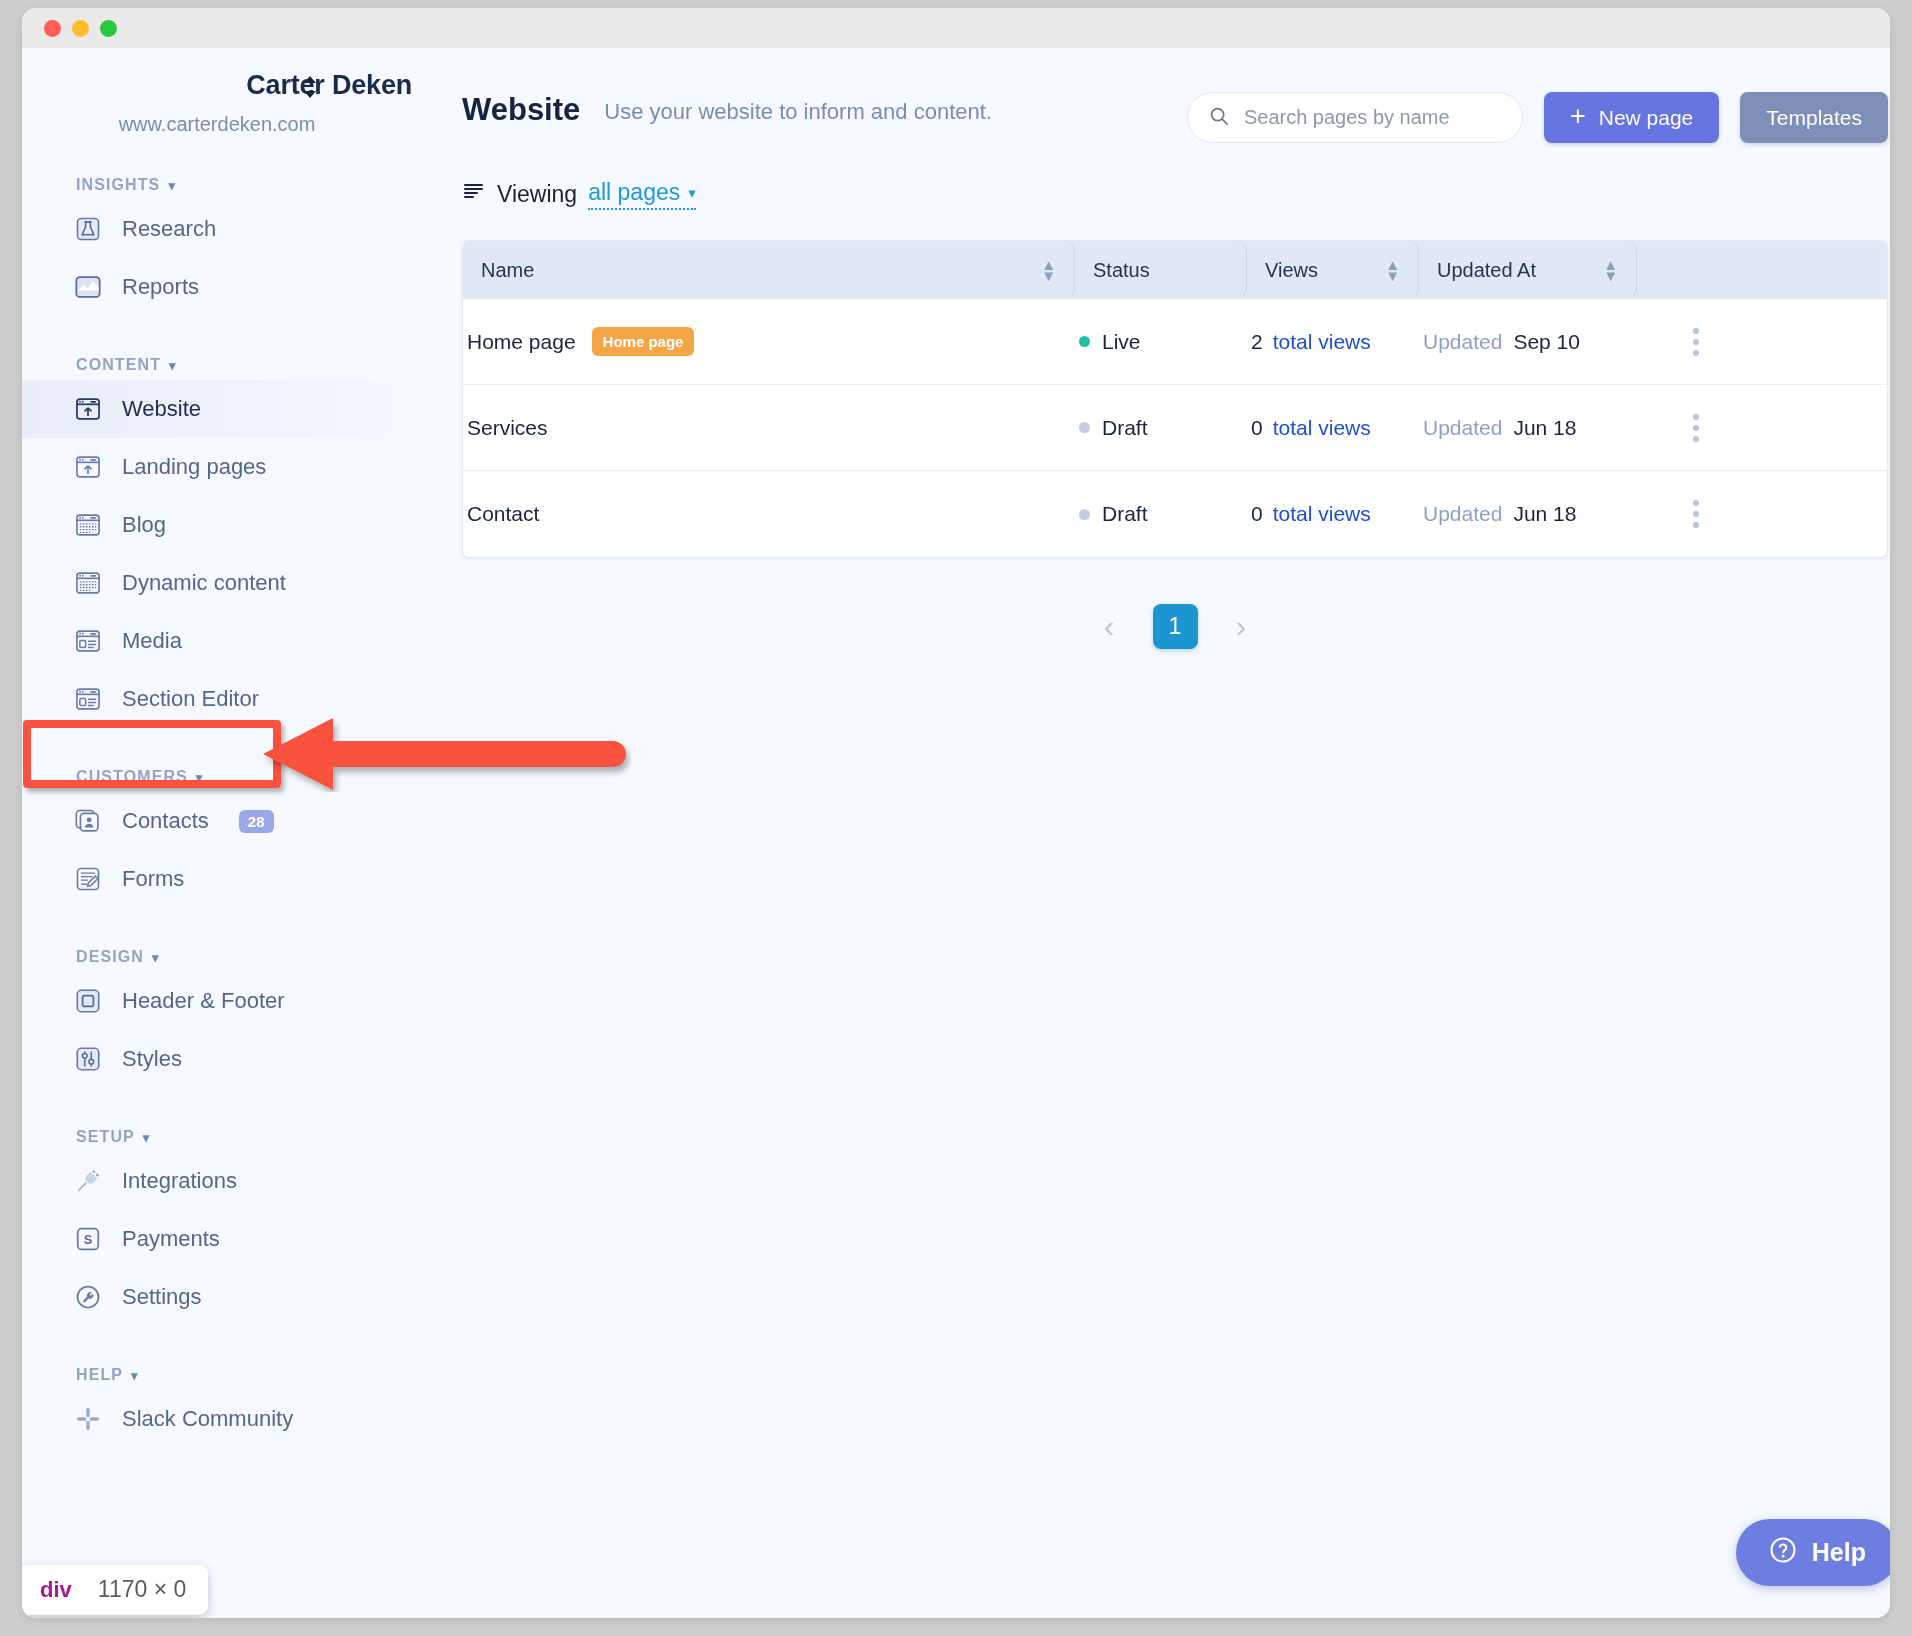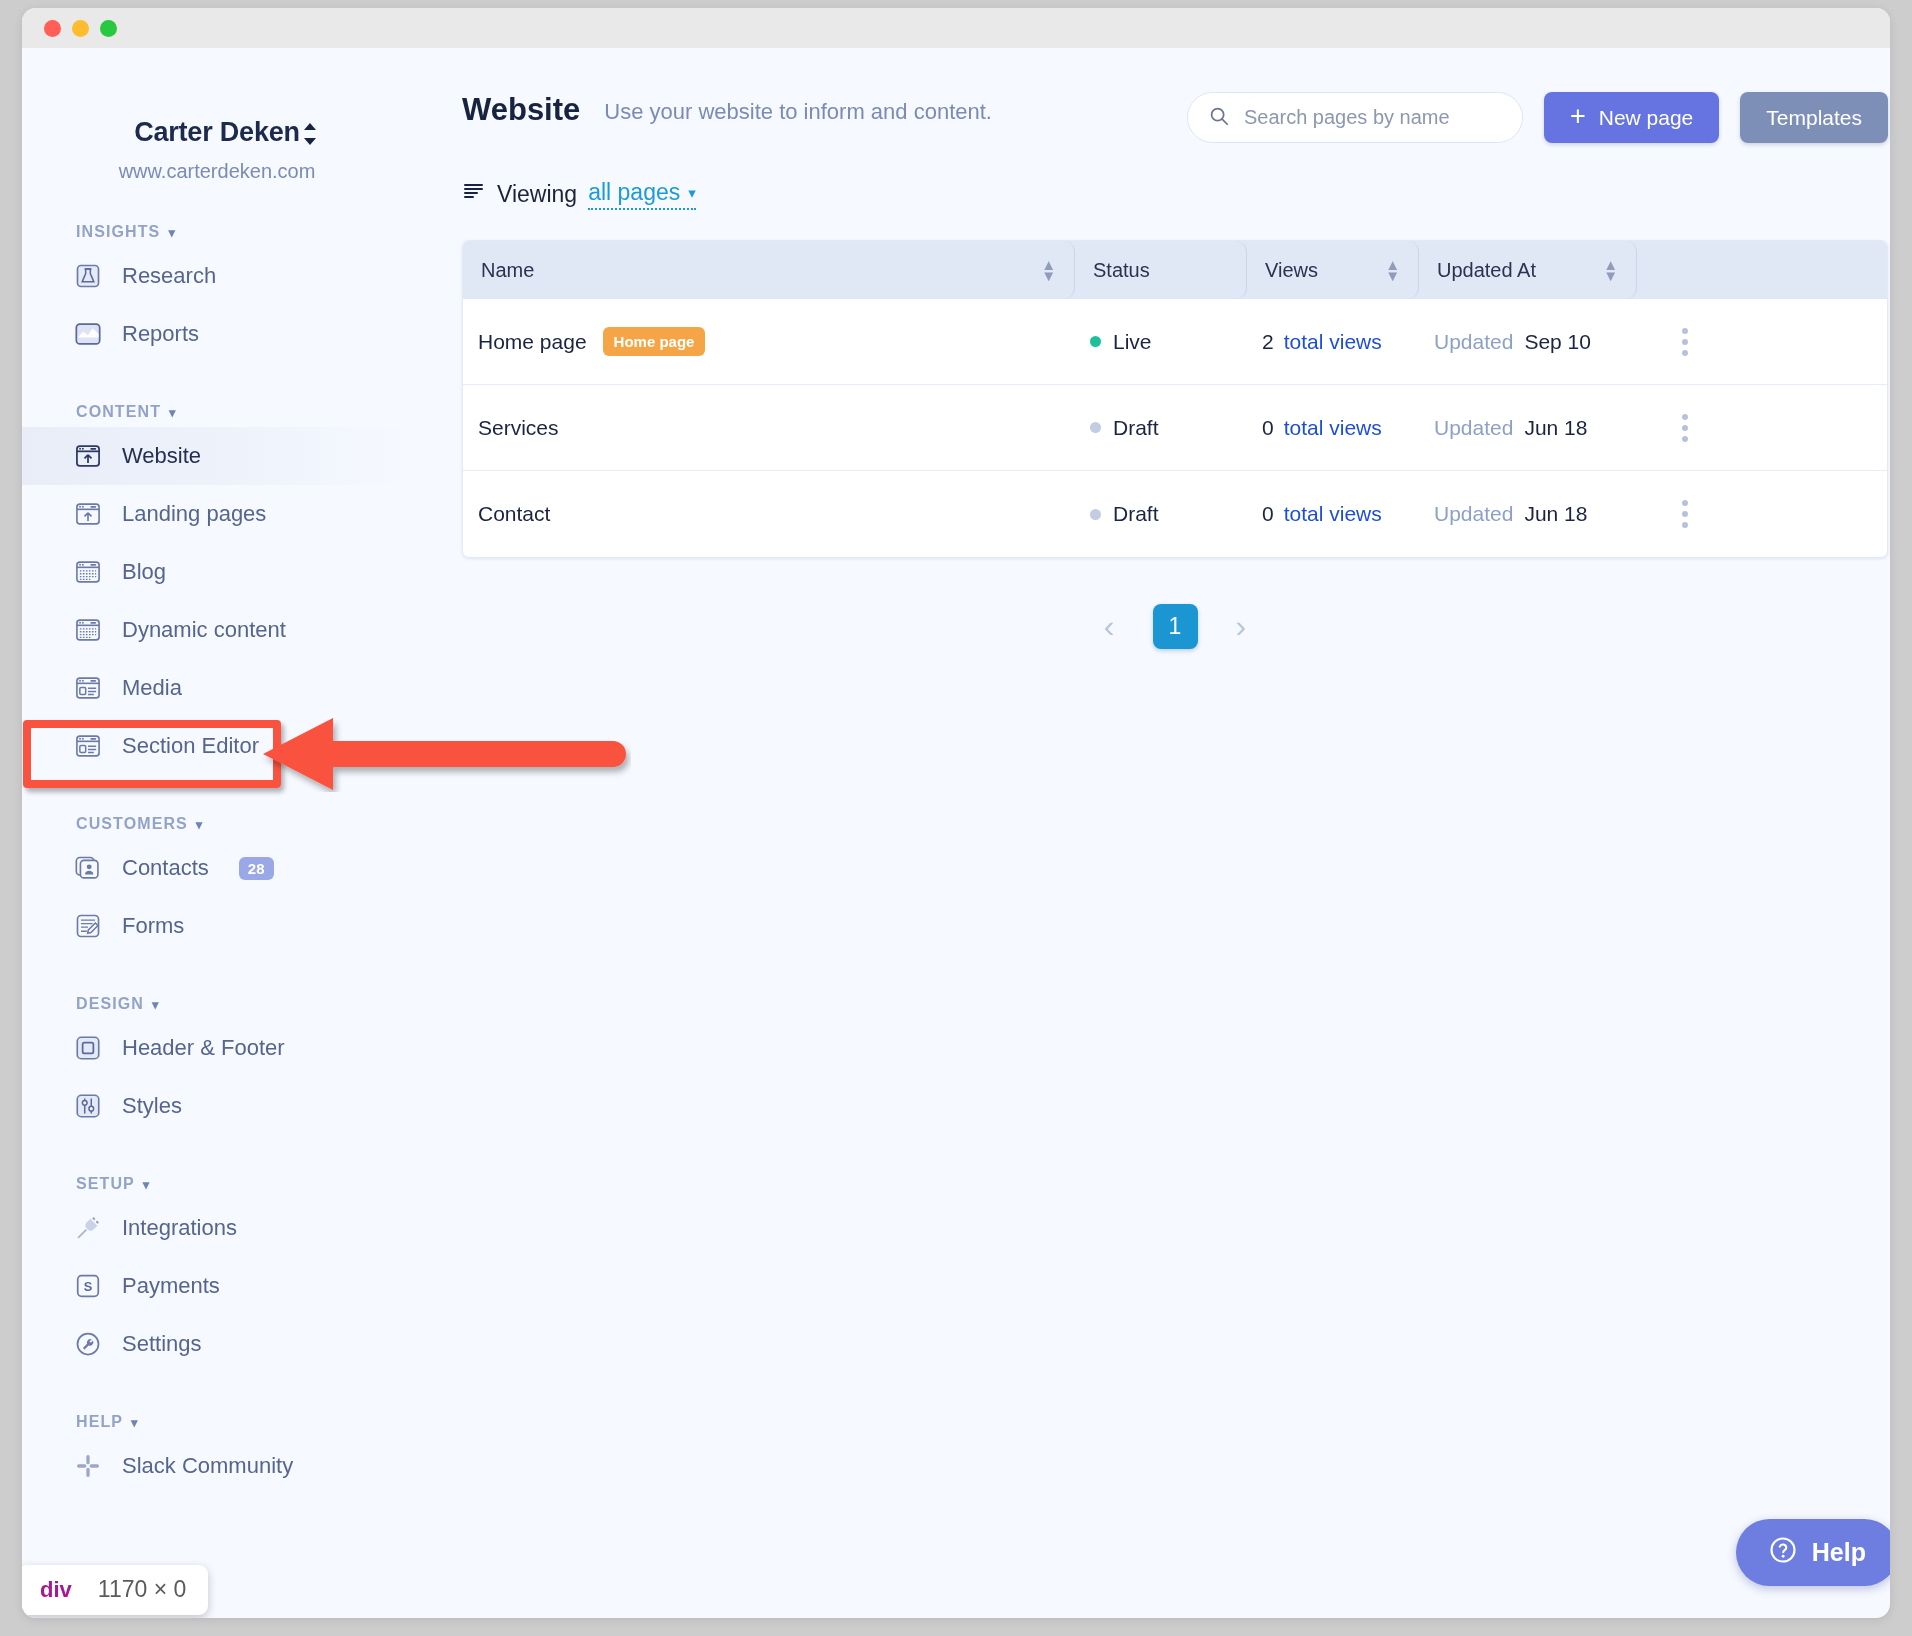--- a/index.html
+++ b/index.html
@@ -34,21 +34,21 @@
   #body-wrap { display: flex; height: calc(100% - 40px); }
 
   
   #sidebar {
     width: 390px;
     background: #f6f9ff;
     flex: 0 0 390px;
     position: relative;
     padding-top: 22px;
   }
-  #brand { text-align: center; position: relative; margin-top: 47px; }
+  #brand { text-align: right; position: relative; }
   #brand-name {
     font-size: 27px; font-weight: 700; color: #1c2a4b;
     letter-spacing: -.2px;
   }
   #brand-switch {
     position: absolute; right: 92px; top: 4px;
     color: #1c2a4b; font-size: 20px; line-height: 1;
     cursor: pointer;
   }
   #brand-url {
@@ -187,21 +187,21 @@
   .col-views   { width: 172px; }
   .col-updated { width: 218px; }
   .col-menu    { width: 66px; }
 
   .trow {
     display: flex; align-items: center;
     height: 86px;
     border-bottom: 1px solid #e6ecf8;
   }
   .trow:last-child { border-bottom: none; }
-  .td { display: flex; align-items: center; padding: 0 15px; font-size: 21px; }
+  .td { display: flex; align-items: center; padding: 0 4px; font-size: 21px; }
   .td.col-name { color: #1b2440; gap: 16px; }
   .pill-home {
     background: #f5a545; color: #fff;
     font-size: 15px; font-weight: 600;
     border-radius: 6px; padding: 6px 11px;
   }
   .status-dot { width: 11px; height: 11px; border-radius: 50%; margin-right: 12px; }
   .status-live  { background: #1ec09b; }
   .status-draft { background: #c2cde3; }
   .status-text { color: #1b2440; }

